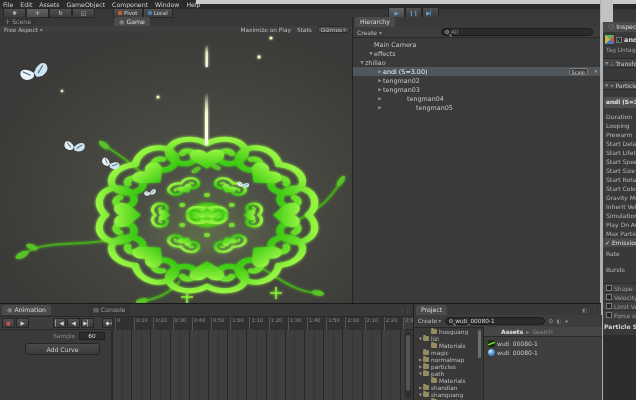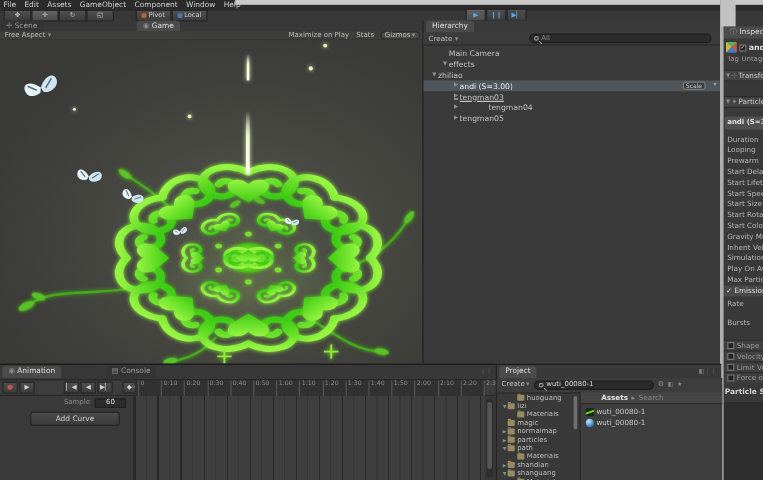--- a/index.html
+++ b/index.html
@@ -302,29 +302,33 @@
       <div class="hrow" style="padding-left: 6px;">
         <div class="arrow">▼</div>
         <div class="clip">zhiliao</div>
       </div>
       <div class="hrow sel" style="padding-left: 24px;">
         <div class="arrow">▶</div>
         <div class="clip">andi (S=3.00)</div>
         <div class="badge">Scale</div>
         <div class="badge-ic">▾</div>
       </div>
-      <div class="hrow" style="padding-left: 24px; text-decoration: underline;">
+      <div class="hrow" style="padding-left: 24px;">
+        <div class="arrow">▶</div>
+        <div class="clip">tengman02</div>
+      </div>
+      <div class="hrow" style="padding-left: 24px;">
         <div class="arrow">▶</div>
         <div class="clip">tengman03</div>
       </div>
       <div class="hrow" style="padding-left: 24px; gap: 24px;">
         <div class="arrow">▶</div>
         <div class="clip">tengman04</div>
       </div>
-      <div class="hrow" style="padding-left: 24px;">
+      <div class="hrow" style="padding-left: 24px; gap: 33px;">
         <div class="arrow">▶</div>
         <div class="clip">tengman05</div>
       </div>
     </div>
 </div>
 
 <div class="abs" id="inspector">
   <div class="tab active" style="left:0;top:5px;max-width:36px">
     <span class="dim">ⓘ</span>
     <span>Inspector</span>

